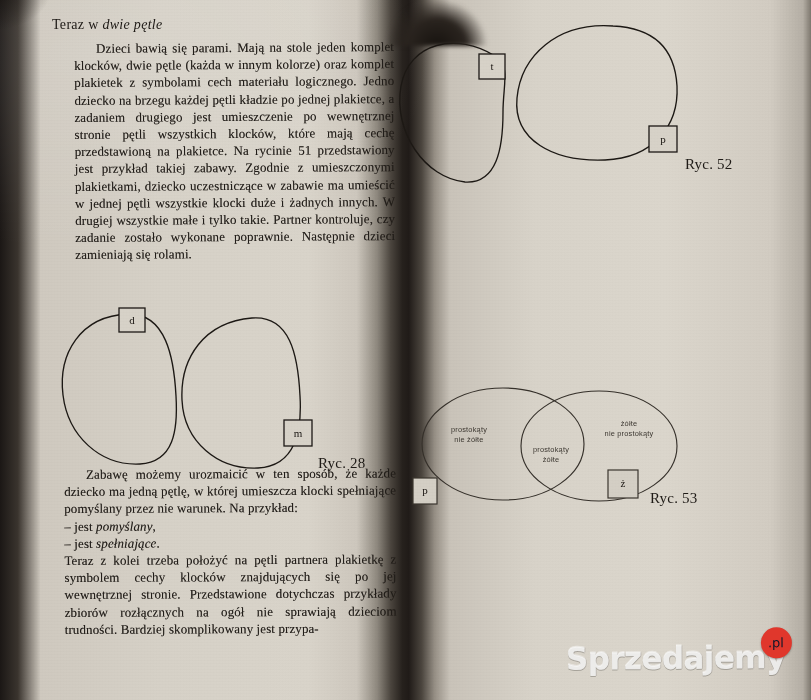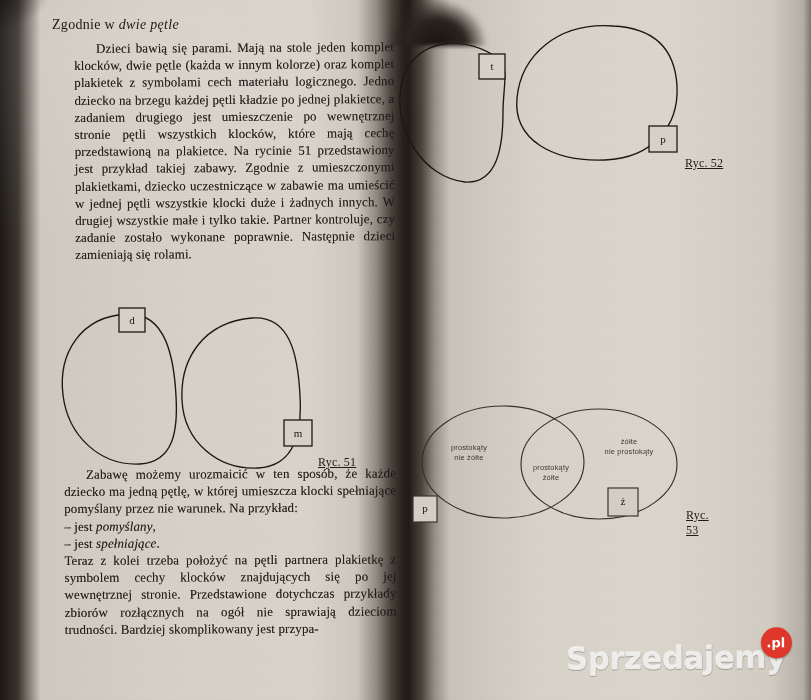--- a/index.html
+++ b/index.html
@@ -77,24 +77,23 @@
   #title i { font-style: italic; text-align: center; }
 
   
   #para1 { left: 74px; top: 40px; width: 320px; transform: rotate(-0.35deg); transform-origin: left top; }
   #para2 { left: 64px; top: 466px; width: 332px; transform: rotate(-0.25deg); transform-origin: left top; }
 
   
   .fig { position: absolute; }
   .figcap {
     position: absolute;
-    font-size: 12px;
+    font-size: 15px;
     color: #1f1b17;
     letter-spacing: .2px;
-    text-decoration: underline;
   }
   svg { display: block; overflow: visible; }
   .loop { fill: none; stroke: #1c1814; stroke-width: 1.35; }
   .loop-soft { fill: none; stroke: #35302a; stroke-width: 1.15; }
   .tag-rect { fill: #d7d2c8; stroke: #1c1814; stroke-width: 1.3; }
   .tag-rect-soft { fill: #d4cfc5; stroke: #3a352e; stroke-width: 1.2; }
   .tag-text {
     fill: #1a1612;
     font-family: "Liberation Serif", serif;
     font-size: 11px;
@@ -127,55 +126,55 @@
       0 -1px 0 rgba(255,255,255,.5),
       1px 0 0 rgba(150,146,140,.4);
     opacity: .93;
   }
   #wm-badge {
     position: absolute;
     right: -6px; top: -12px;
     width: 31px; height: 31px;
     border-radius: 50%;
     background: #e0372c;
-    color: #ffffff;
+    color: #0f172a;
     font-family: "DejaVu Sans", sans-serif;
-    font-weight: bold;
+    font-weight: normal;
     font-size: 13px;
     display: flex; align-items: center; justify-content: center;
     box-shadow: 0 1px 2px rgba(0,0,0,.3);
     margin-left: 15px;
   }
 </style>
 </head>
 <body>
 
 <div id="scan">
 
   <div class="page" id="page-left">
 
     <div id="title">
-      <span>Zgodnie w </span><i>dwie pętle</i>
+      <span>Teraz w </span><i>dwie pętle</i>
     </div>
 
     <div class="textblock" id="para1">
       <p class="indent">Dzieci bawią się parami. Mają na stole jeden komplet klocków, dwie pętle (każda w innym kolorze) oraz komplet plakietek z symbolami cech materiału logicznego. Jedno dziecko na brzegu każdej pętli kładzie po jednej plakietce, a zadaniem drugiego jest umieszczenie po wewnętrznej stronie pętli wszystkich klocków, które mają cechę przedstawioną na plakietce. Na rycinie 51 przedstawiony jest przykład takiej zabawy. Zgodnie z umieszczonymi plakietkami, dziecko uczestniczące w zabawie ma umieścić w jednej pętli wszystkie klocki duże i żadnych innych. W drugiej wszystkie małe i tylko takie. Partner kontroluje, czy zadanie zostało wykonane poprawnie. Następnie dzieci zamieniają się rolami.</p>
     </div>
 
     <div class="fig" id="fig51" style="left:62px; top:300px;">
       <svg width="320" height="175" viewBox="0 0 320 175">
         <path class="loop" d="M 66,14 C 18,16 -4,54 1,95 C 6,136 38,166 78,164 C 112,162 116,130 114,96 C 112,58 104,13 66,14 Z"></path>
         <rect class="tag-rect" x="57" y="8" width="26" height="24"></rect>
         <text class="tag-text" x="70" y="21">d</text>
 
         <path class="loop" d="M 190,18 C 142,22 118,58 120,100 C 122,142 156,170 196,168 C 234,166 240,130 238,96 C 236,55 228,15 190,18 Z"></path>
         <rect class="tag-rect" x="222" y="120" width="28" height="26"></rect>
         <text class="tag-text" x="236" y="134">m</text>
       </svg>
-      <div class="figcap" style="left:256px; top:155px;">Ryc. 51</div>
+      <div class="figcap" style="left:256px; top:155px;">Ryc. 28</div>
     </div>
 
     <div class="textblock" id="para2">
       <p class="indent">Zabawę możemy urozmaicić w ten sposób, że każde dziecko ma jedną pętlę, w której umieszcza klocki spełniające pomyślany przez nie warunek. Na przykład:</p>
       <p class="li">– jest <i>pomyślany</i>,</p>
       <p class="li">– jest <i>spełniające</i>.</p>
       <p>Teraz z kolei trzeba położyć na pętli partnera plakietkę z symbolem cechy klocków znajdujących się po jej wewnętrznej stronie. Przedstawione dotychczas przykłady zbiorów rozłącznych na ogół nie sprawiają dzieciom trudności. Bardziej skomplikowany jest przypa-</p>
     </div>
   </div>
 
@@ -187,41 +186,41 @@
         <rect class="tag-rect" x="62" y="38" width="26" height="25"></rect>
         <text class="tag-text" x="75" y="51">t</text>
 
         <path class="loop" d="M 196,10 C 140,6 104,40 100,82 C 96,124 136,146 188,144 C 236,142 262,110 260,70 C 258,34 238,12 196,10 Z"></path>
         <rect class="tag-rect" x="232" y="110" width="28" height="26"></rect>
         <text class="tag-text" x="246" y="124">p</text>
       </svg>
       <div class="figcap" style="left:268px; top:140px;">Ryc. 52</div>
     </div>
 
-    <div class="fig" id="fig53" style="left:0px; top:400px;">
+    <div class="fig" id="fig53" style="left:0px; top:382px;">
       <svg width="300" height="140" viewBox="0 0 300 140">
         <ellipse class="loop-soft" cx="96" cy="62" rx="81" ry="56"></ellipse>
         <ellipse class="loop-soft" cx="192" cy="64" rx="78" ry="55"></ellipse>
 
         <text class="venn-label" x="62" y="50">prostokąty</text>
         <text class="venn-label" x="62" y="60">nie żółte</text>
 
         <text class="venn-label" x="144" y="70">prostokąty</text>
         <text class="venn-label" x="144" y="80">żółte</text>
 
         <text class="venn-label" x="222" y="44">żółte</text>
         <text class="venn-label" x="222" y="54">nie prostokąty</text>
 
         <rect class="tag-rect-soft" x="6" y="96" width="24" height="26"></rect>
         <text class="tag-text" x="18" y="109">p</text>
 
         <rect class="tag-rect-soft" x="201" y="88" width="30" height="28"></rect>
         <text class="tag-text" x="216" y="102">ż</text>
       </svg>
-      <div class="figcap" style="left:243px; top:108px;margin-left:36px;">Ryc. 53</div>
+      <div class="figcap" style="left:243px; top:108px;">Ryc. 53</div>
     </div>
 
   </div>
 
   <div id="grain"></div>
   <div id="top-shadow"></div>
   <div id="top-left-shadow"></div>
 
   <div id="watermark">
     <span id="wm-text">Sprzedajemy</span>

